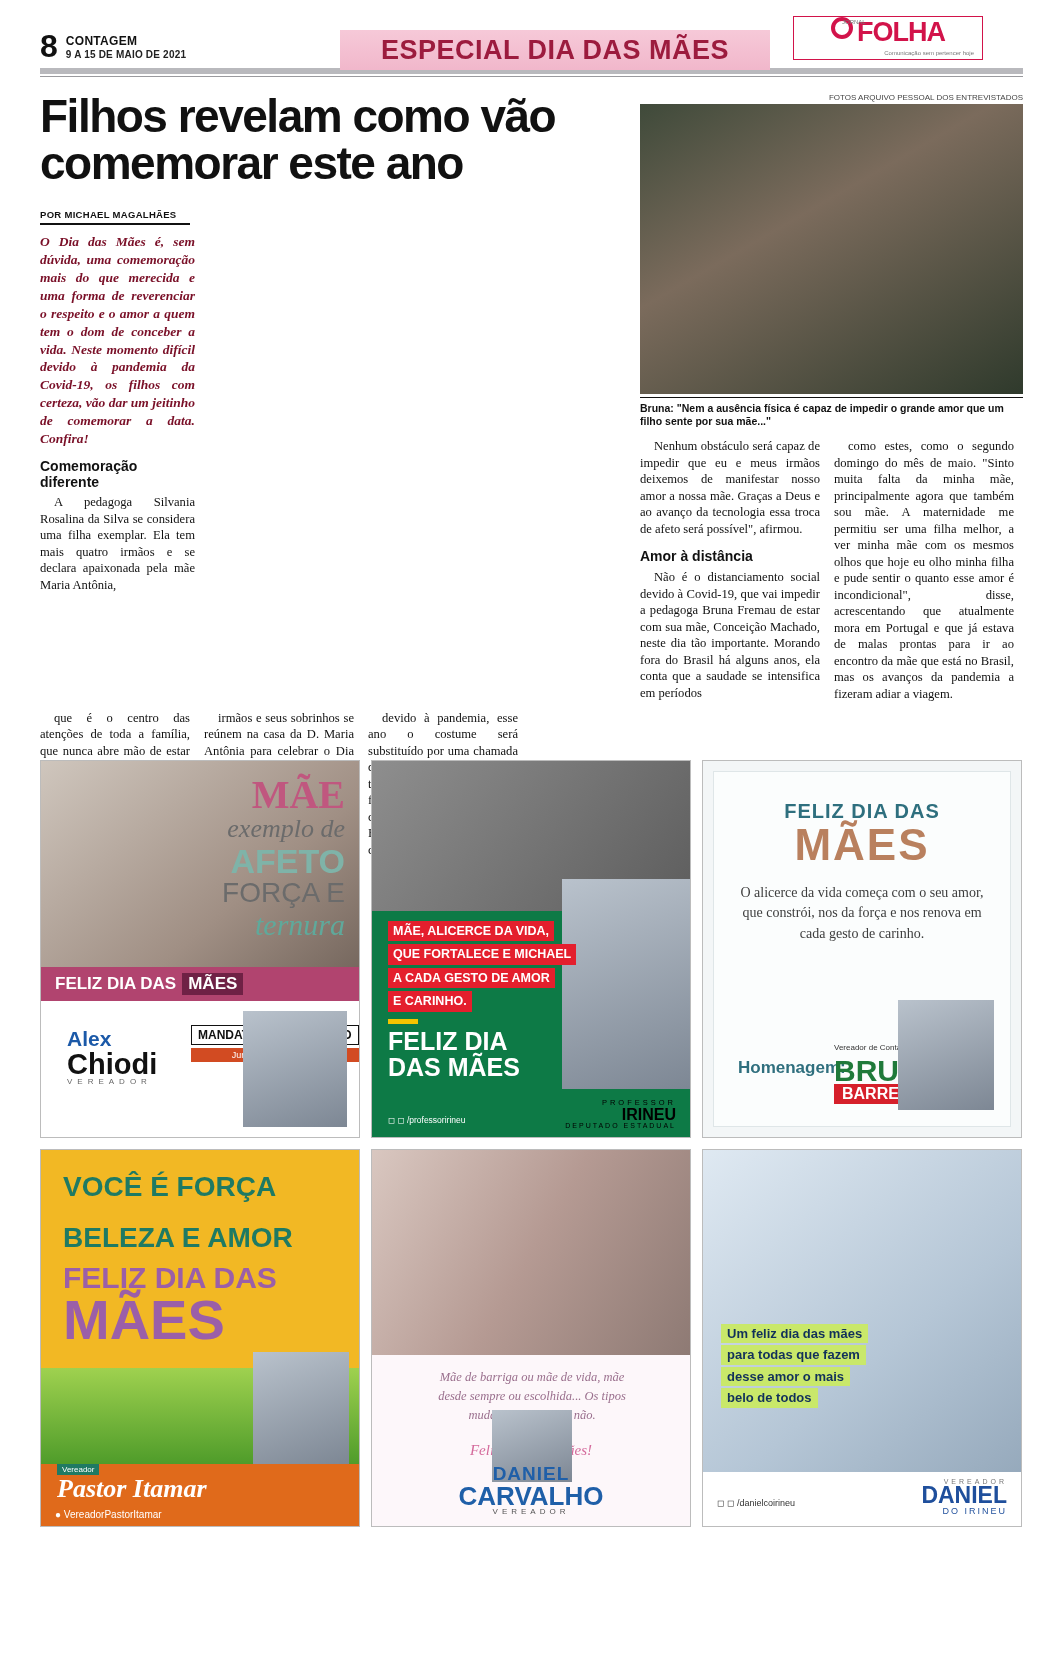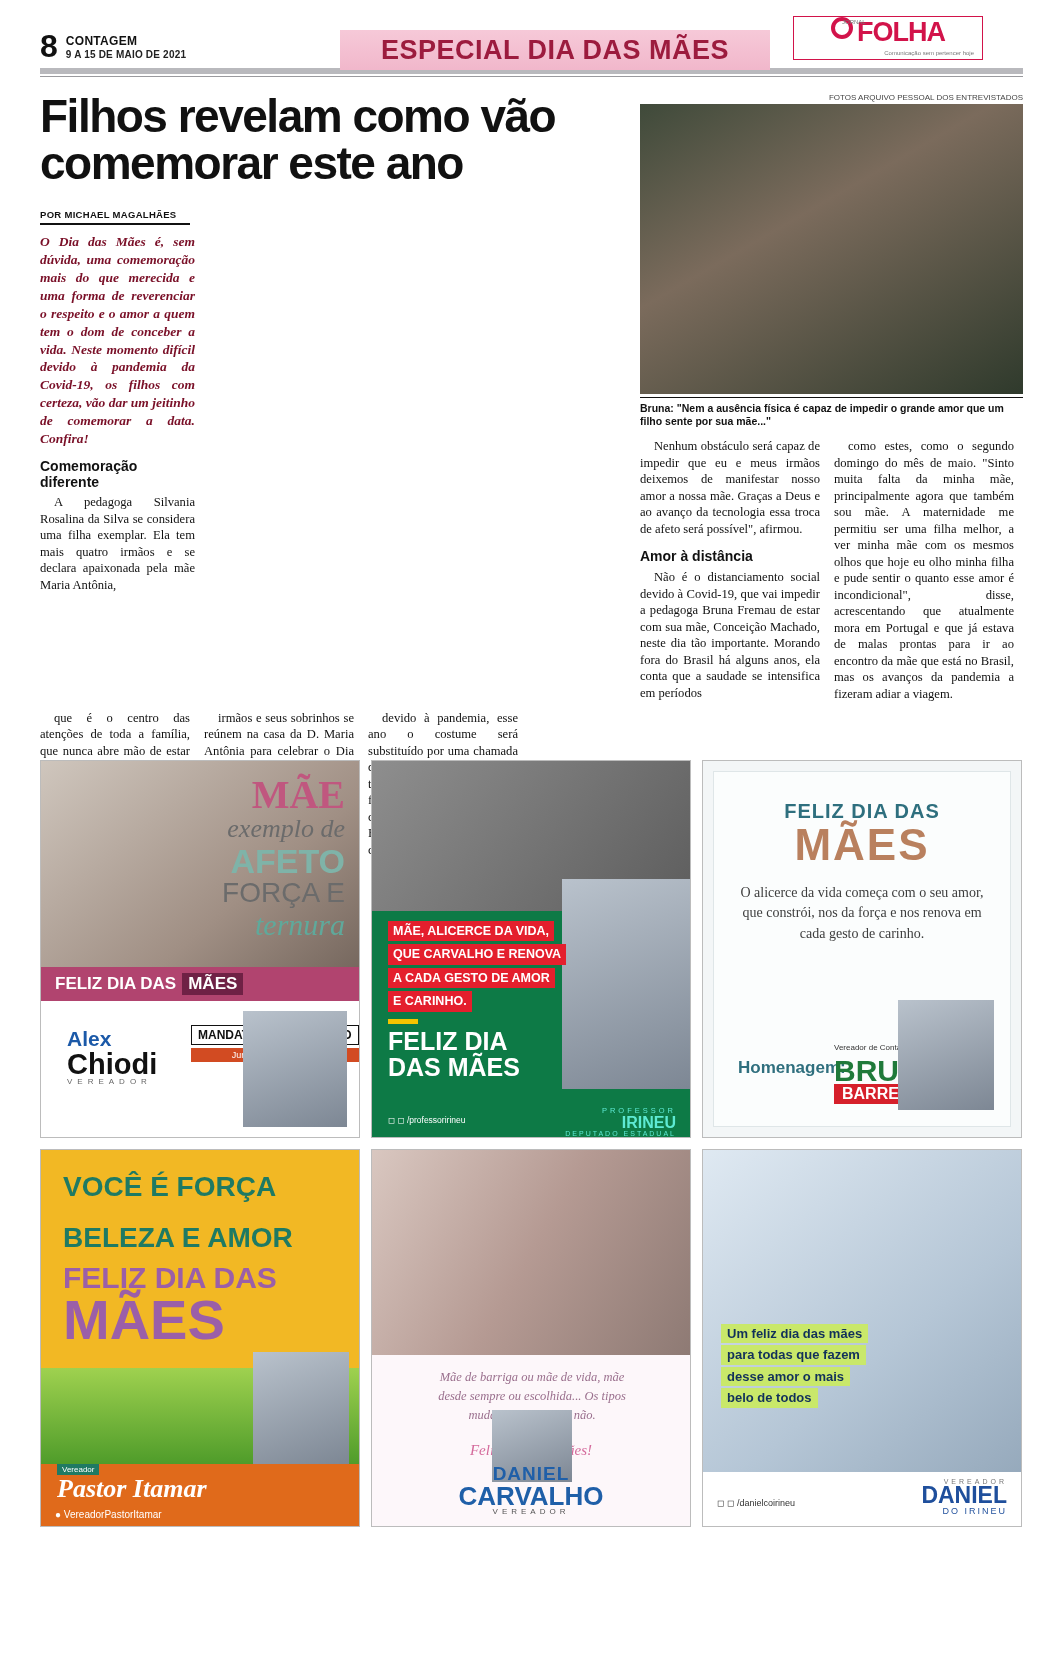--- a/index.html
+++ b/index.html
@@ -171,21 +171,21 @@
     font-family:"Liberation Sans", sans-serif; font-weight:bold; font-size:12.5px;
     padding:3px 5px; margin-bottom:3px; line-height:1.15;
   }
   .ad2-feliz {
     position:absolute; left:16px; top:268px; color:#fff;
     font-family:"Liberation Sans", sans-serif; font-weight:bold; font-size:25px; line-height:1.02;
   }
   .ad2-dash { position:absolute; left:16px; top:258px; width:30px; height:5px; background:#f4c400; }
   .ad2-photo { position:absolute; right:0; top:118px; width:128px; height:210px; background:#b9c2cc; }
   .ad2-social { position:absolute; left:16px; bottom:12px; color:#fff; font-family:"Liberation Sans", sans-serif; font-size:8.5px; }
-  .ad2-brand { position:absolute; right:14px; bottom:0; text-align:right; color:#5eead4; }
+  .ad2-brand { position:absolute; right:14px; bottom:8px; text-align:right; color:#000000; }
   .ad2-brand .b1 { font-family:"Liberation Sans", sans-serif; font-size:7.5px; letter-spacing:3px; }
   .ad2-brand .b2 { font-family:"Liberation Sans", sans-serif; font-weight:bold; font-size:16px; line-height:.95; }
   .ad2-brand .b3 { font-family:"Liberation Sans", sans-serif; font-size:7px; letter-spacing:2px; }
 
   
   .ad3 { background:#f3f6f7; }
   .ad3-inner { position:absolute; inset:10px; border:1px solid #dfe6e8; background:#fbfdfd; }
   .ad3-t1 { text-align:center; margin-top:28px; font-family:"Liberation Sans", sans-serif; font-weight:bold; font-size:20px; color:#2e6f7e; letter-spacing:1px; }
   .ad3-t2 { text-align:center; font-family:"Liberation Sans", sans-serif; font-weight:bold; font-size:44px; color:#b9805e; letter-spacing:2px; line-height:1; }
   .ad3-body { margin:16px 26px 0 26px; text-align:center; font-family:"Liberation Serif", serif; font-size:14px; line-height:1.45; color:#3d3d3d; }
@@ -353,21 +353,21 @@
           </div>
           <div class="ad-photo-circle img-portrait"></div>
         </div>
       </div>
 
       <div class="ad ad2">
         <div class="ad2-img img-babyhands"></div>
         <div class="ad2-photo img-portrait"></div>
         <div class="ad2-msg">
           <div>MÃE, ALICERCE DA VIDA,</div><br>
-          <div>QUE CARVALHO E RENOVA</div><br>
+          <div>QUE FORTALECE E MICHAEL</div><br>
           <div>A CADA GESTO DE AMOR</div><br>
           <div>E CARINHO.</div>
         </div>
         <div class="ad2-dash"></div>
         <div class="ad2-feliz">
           <div>FELIZ DIA</div>
           <div>DAS MÃES</div>
         </div>
         <div class="ad2-social">
           <span>◻</span>

